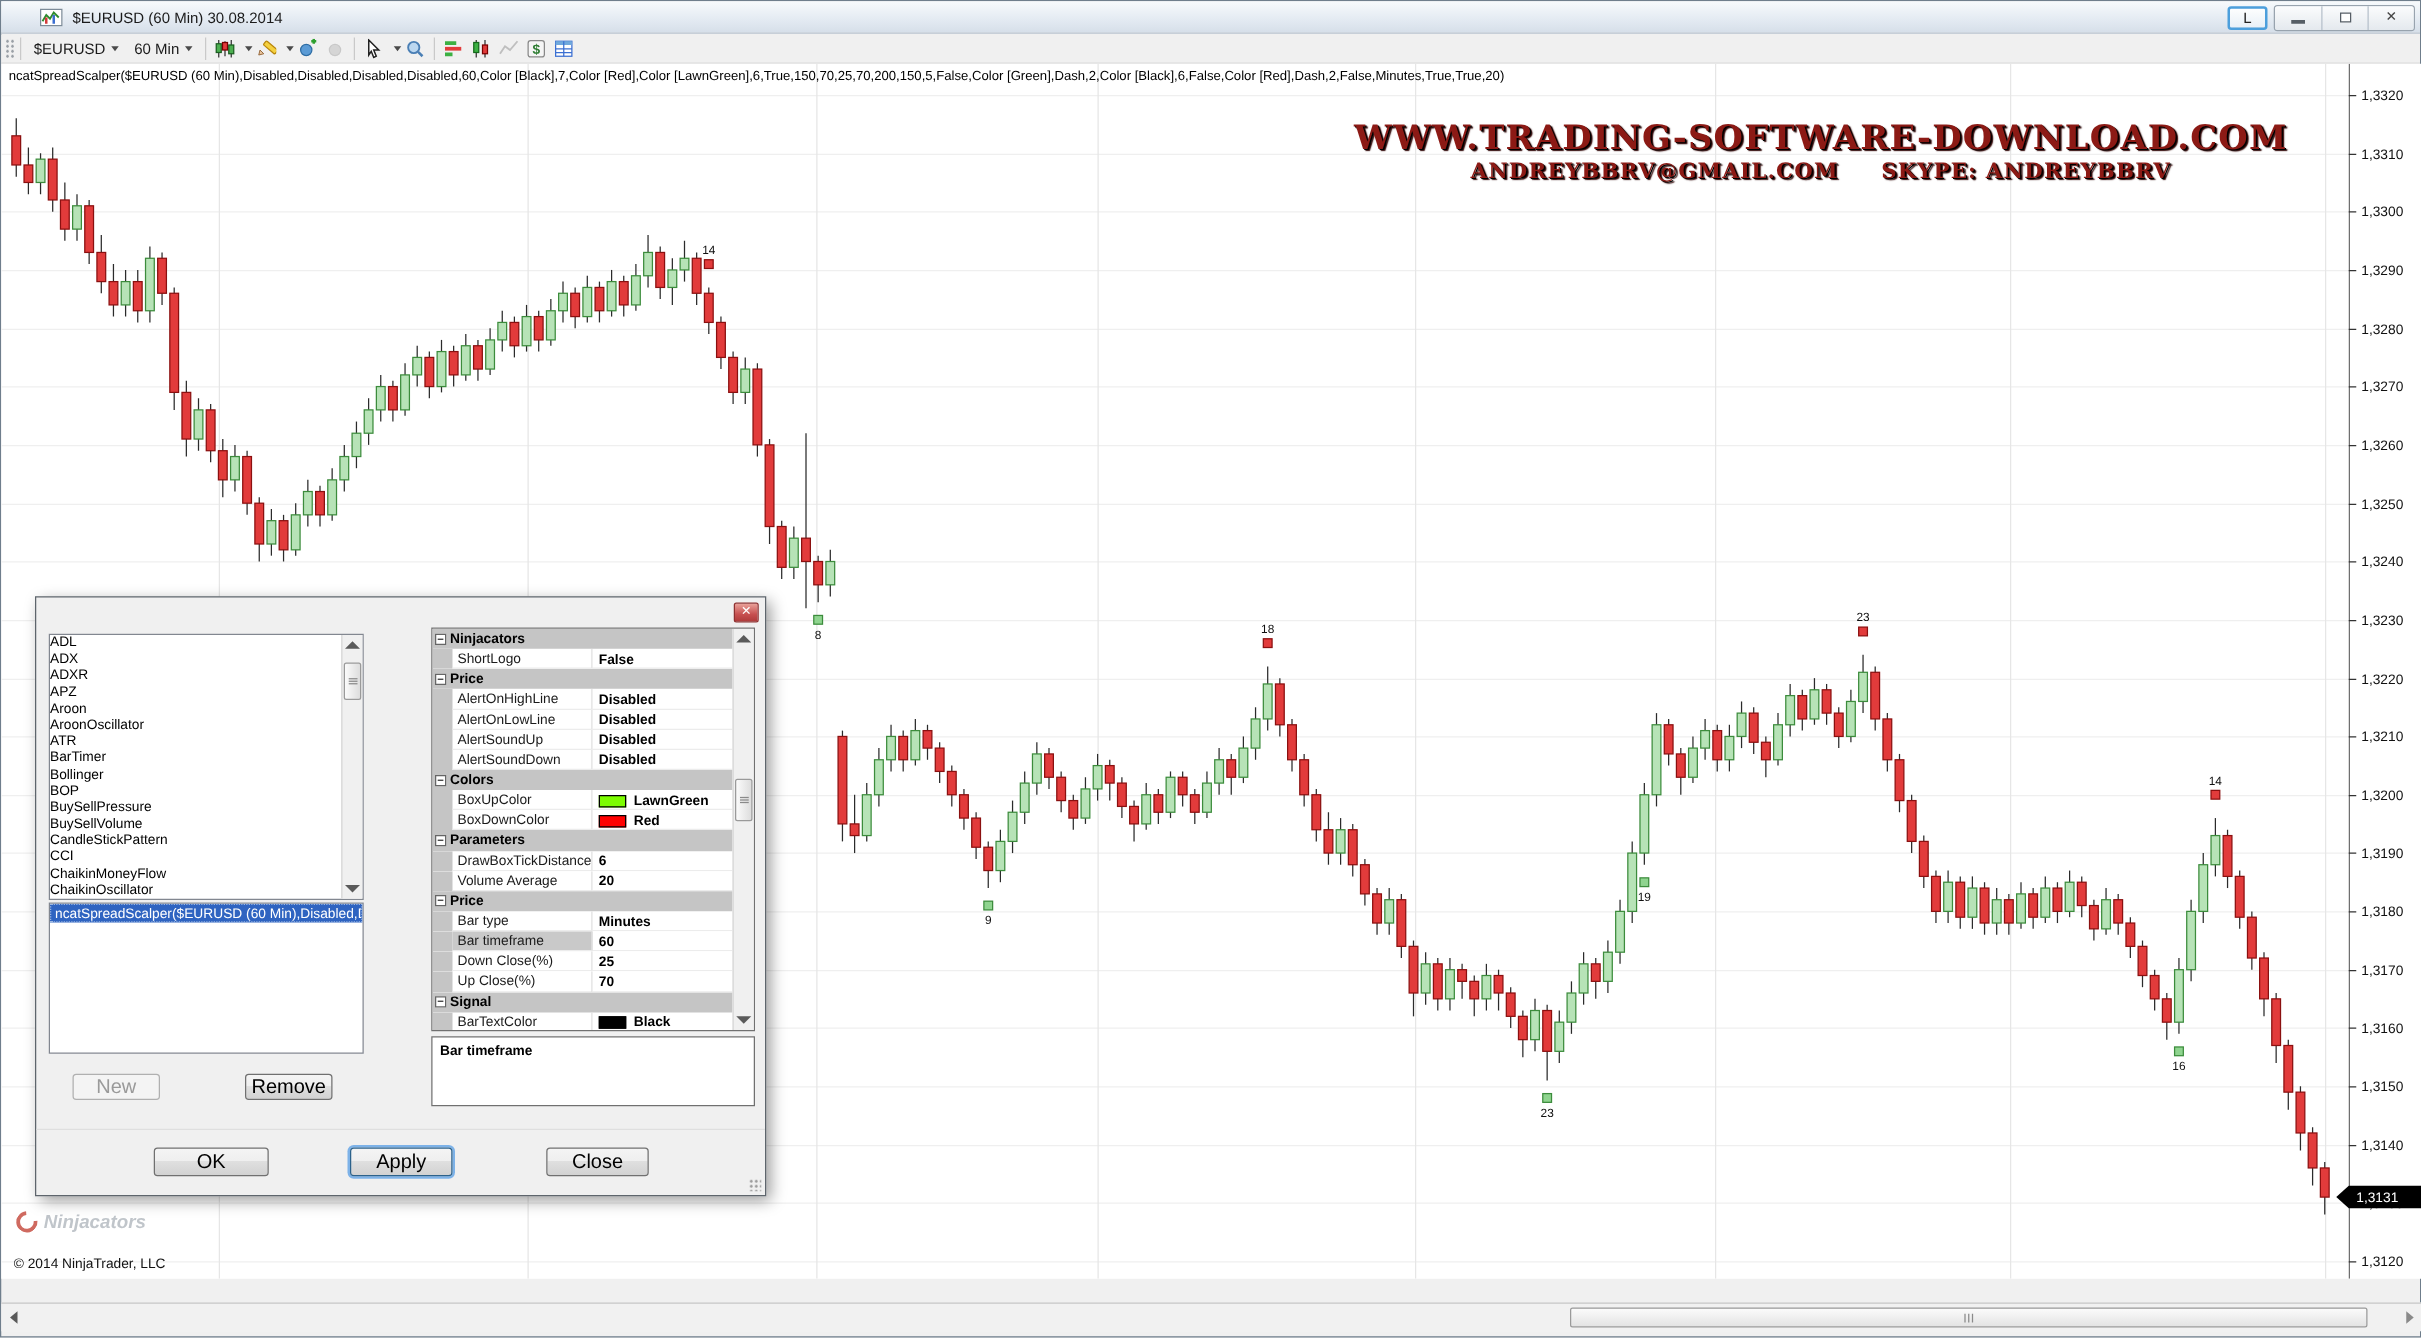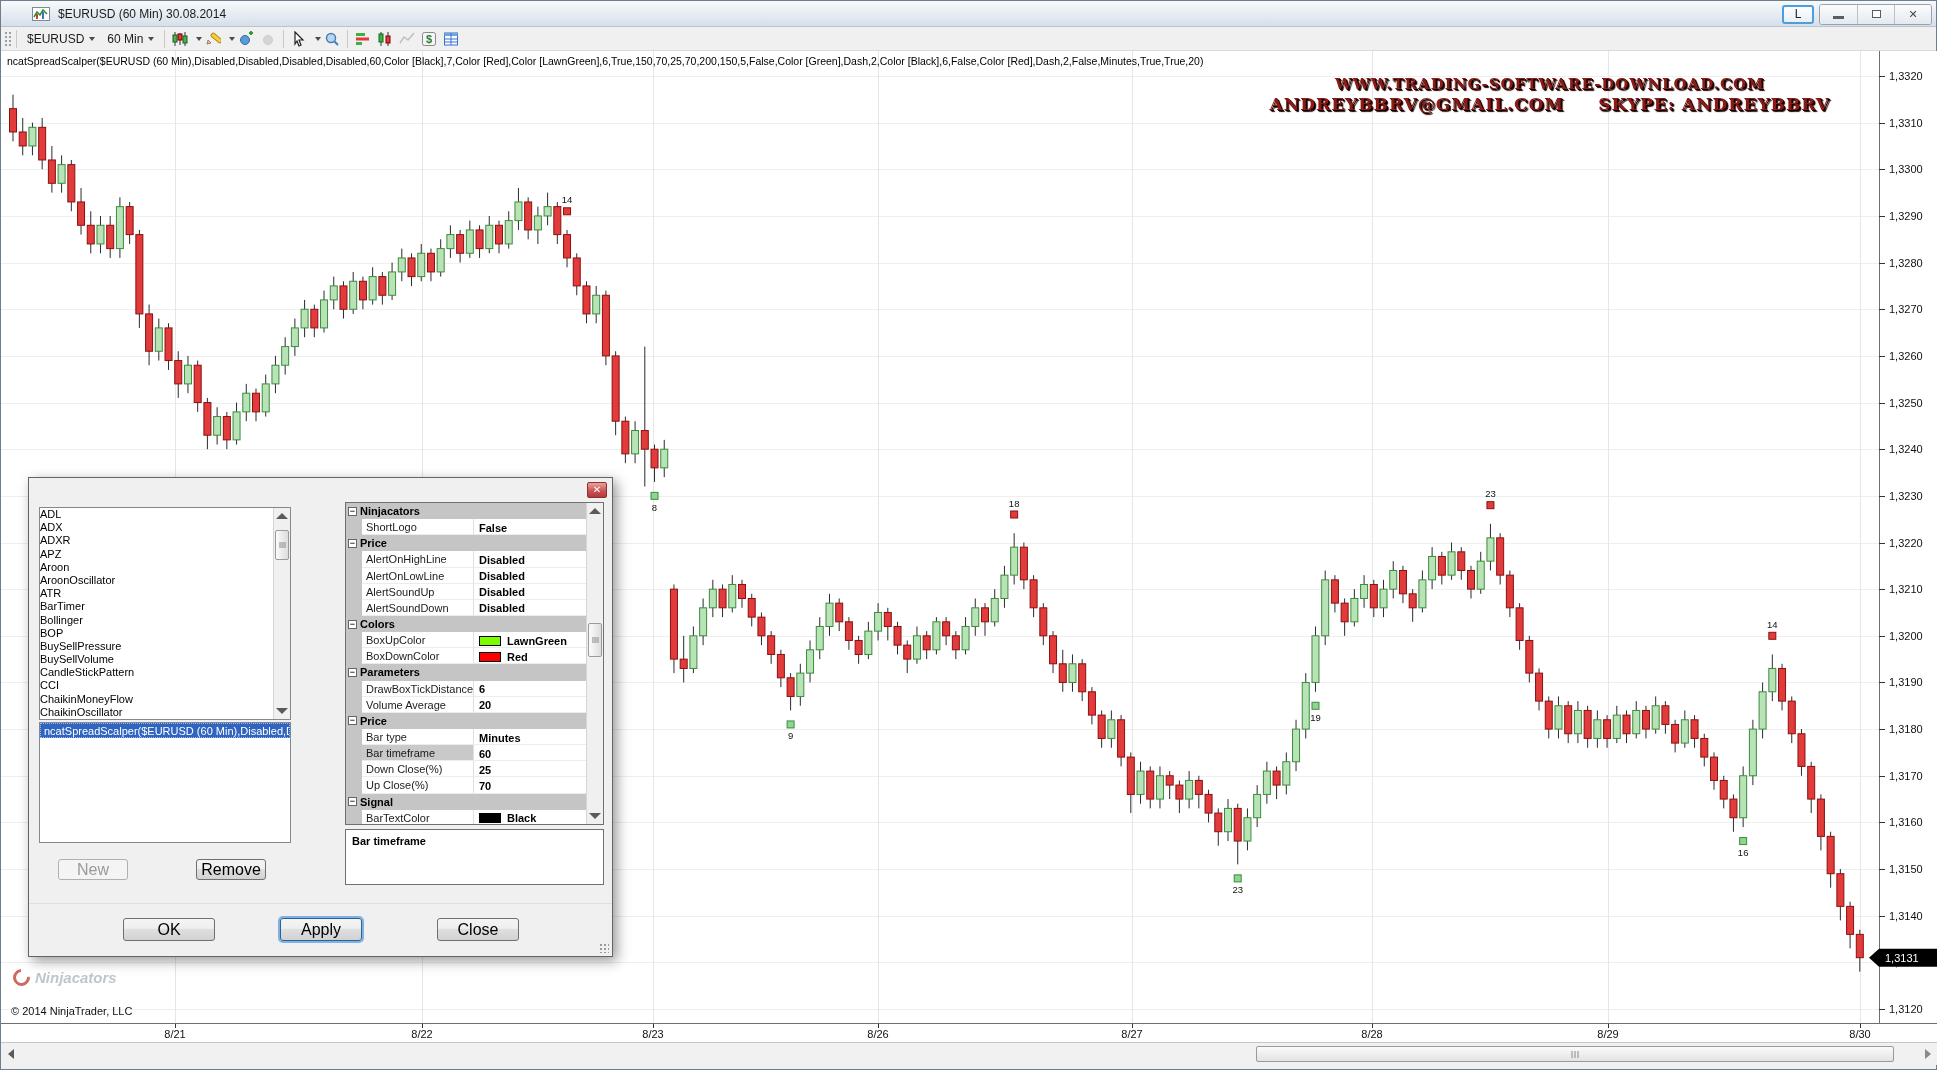--- a/index.html
+++ b/index.html
@@ -41,21 +41,21 @@
   .tb-icon { width:20px; height:18px; display:flex; align-items:center; justify-content:center; margin:0 1px; }
   .tb-icon.dis { opacity:.4; filter:grayscale(1); }
 
   
   .chart-area { position:absolute; left:0; top:50px; width:1937px; height:972px; background:#fff; }
   #plot { position:absolute; left:0; top:0; }
   .param-text { position:absolute; left:6px; top:4px; font-size:10.5px; color:#000; white-space:nowrap; }
   .watermark { position:absolute; right:108px; top:24px; text-align:center;
                font-family:"DejaVu Serif", serif; font-weight:bold; color:#8C1A15;
                text-shadow:1px 1px 0 #000, 2px 2px 1px #2b0000; letter-spacing:1px; }
-  .wm-line1 { font-size:15px; }
+  .wm-line1 { font-size:27px;margin-top:20px; }
   .wm-line2 { font-size:17px; margin-top:1px; }
   .wm-gap { display:inline-block; width:34px; }
   .brand { position:absolute; left:12px; top:918px; display:flex; align-items:center; opacity:.75; }
   .brand-icon { width:17px; height:17px; border-radius:50%; border:3px solid #C0392B;
                 border-top-color:transparent; transform:rotate(40deg); margin-right:5px; }
   .brand-text { font-size:15px; font-weight:bold; font-style:italic; color:#ABB2B9; }
   .copyright { position:absolute; left:10px; top:954px; font-size:11px; color:#111; }
 
   
   .dateaxis { position:absolute; left:0; top:1022px; width:1937px; height:19px; background:#fff;
@@ -1132,38 +1132,20 @@
         <span>ANDREYBBRV@GMAIL.COM</span><span class="wm-gap"></span><span>SKYPE: ANDREYBBRV</span>
       </div>
     </div>
     <div class="brand">
       <div class="brand-icon"></div>
       <div class="brand-text">Ninjacators</div>
     </div>
     <div class="copyright">© 2014 NinjaTrader, LLC</div>
   </div>
 
-  <div class="dateaxis" id="dateaxis">
-      <div class="date-tick" style="left: 174px;"></div>
-      <div class="date-label" style="left: 174px;">8/21</div>
-      <div class="date-tick" style="left: 421px;"></div>
-      <div class="date-label" style="left: 421px;">8/22</div>
-      <div class="date-tick" style="left: 652px;"></div>
-      <div class="date-label" style="left: 652px;">8/23</div>
-      <div class="date-tick" style="left: 877px;"></div>
-      <div class="date-label" style="left: 877px;">8/26</div>
-      <div class="date-tick" style="left: 1131px;"></div>
-      <div class="date-label" style="left: 1131px;">8/27</div>
-      <div class="date-tick" style="left: 1371px;"></div>
-      <div class="date-label" style="left: 1371px;">8/28</div>
-      <div class="date-tick" style="left: 1607px;"></div>
-      <div class="date-label" style="left: 1607px;">8/29</div>
-      <div class="date-tick" style="left: 1859px;"></div>
-      <div class="date-label" style="left: 1859px;">8/30</div>
-    </div>
 
   <div class="hscroll">
     <div class="hs-arrow hs-left"></div>
     <div class="hs-thumb">
       <div class="hs-grip">
           <span></span>
           <span></span>
           <span></span>
         </div>
     </div>

